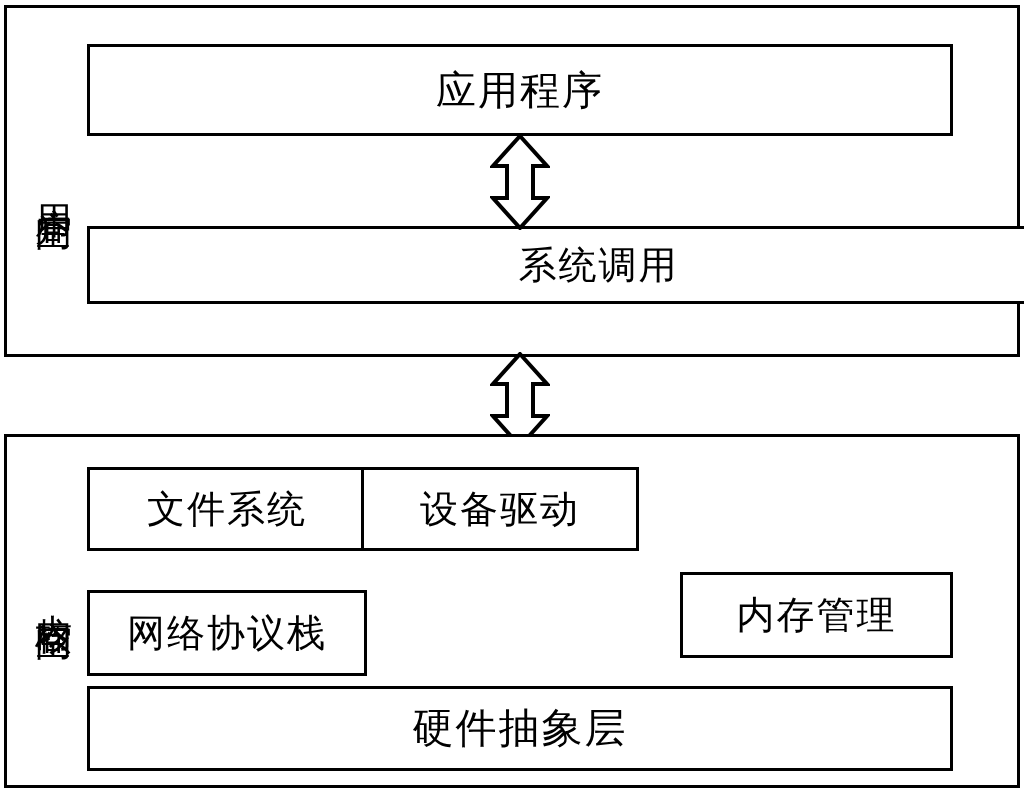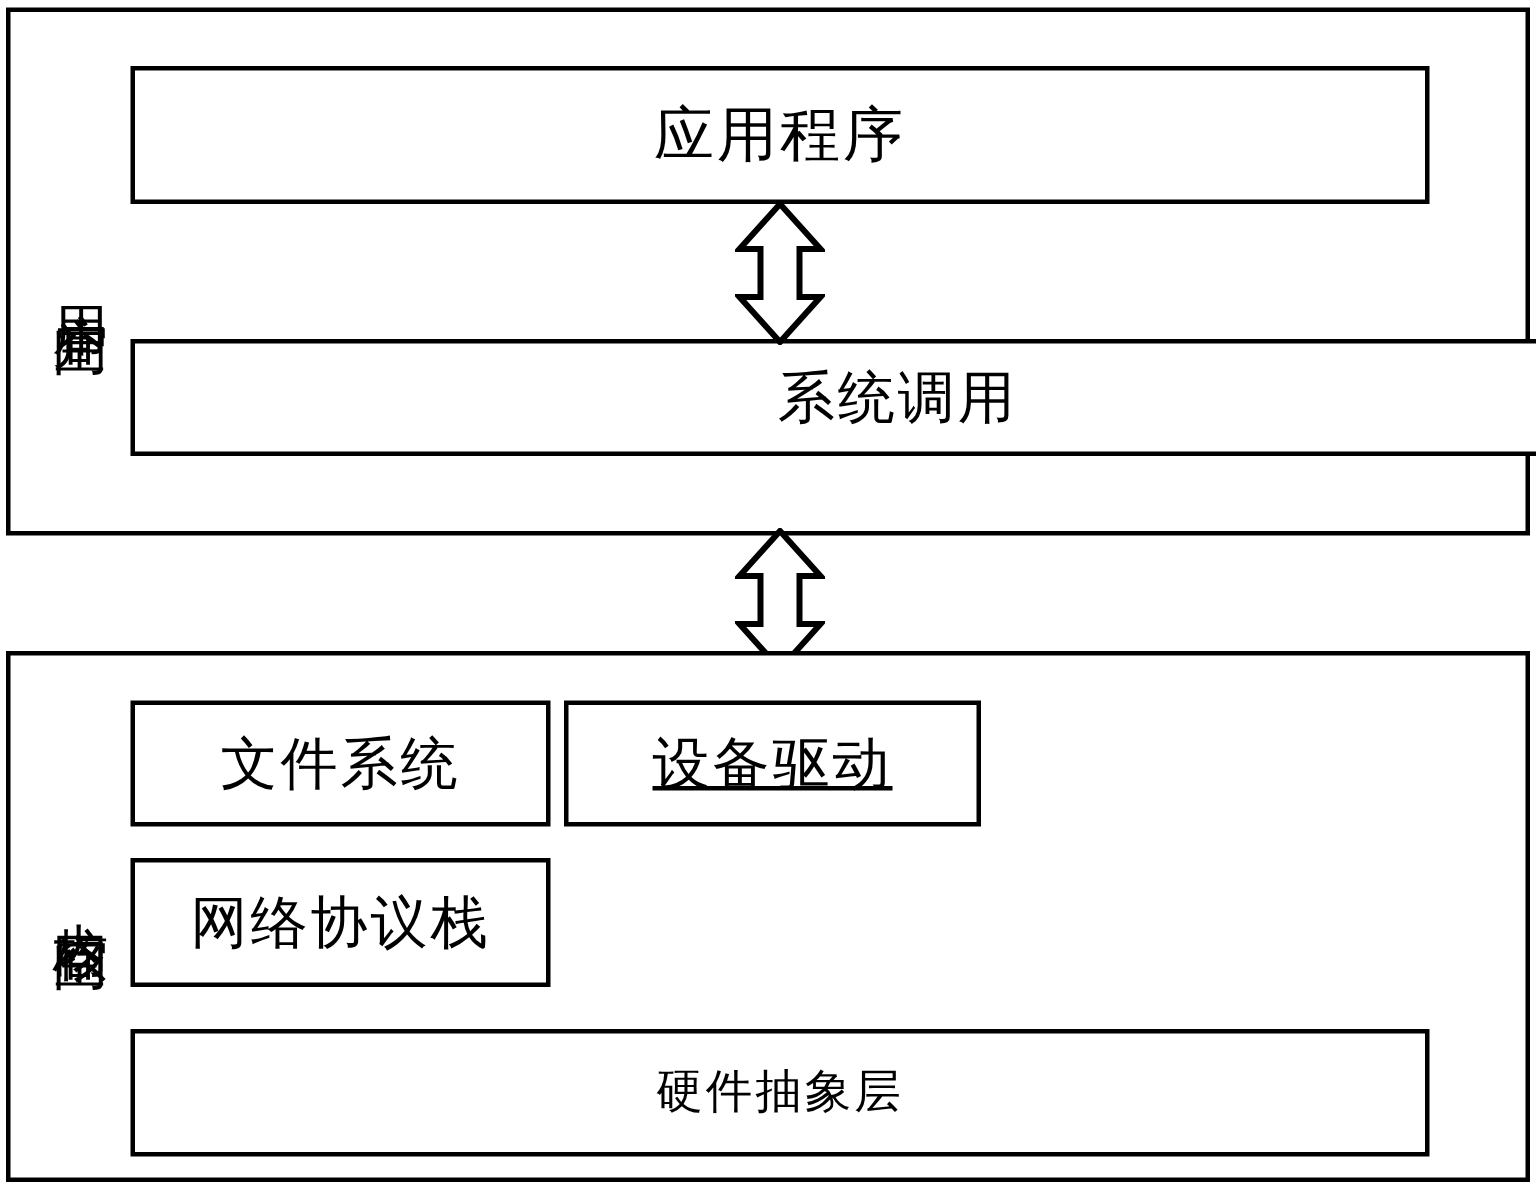--- a/index.html
+++ b/index.html
@@ -102,56 +102,55 @@
   #box-syscall .box-label { font-size: 38px; }
 
   
   #box-filesystem {
     left: 80px;
     top: 30px;
     width: 280px;
     height: 84px;
   }
   #box-device-driver {
-    left: 369px;
+    left: 354px;
     top: 30px;
     width: 278px;
     height: 84px;
-    text-decoration: underline;
   }
   #box-process-sched {
     left: 671px;
     top: 30px;
     width: 275px;
     height: 84px;
   }
   #box-network-stack {
     left: 80px;
-    top: 135px;
+    top: 153px;
     width: 280px;
     height: 86px;
   }
   #box-memory-mgmt {
     left: 673px;
     top: 135px;
     width: 273px;
     height: 86px;
   }
   #box-hal {
     left: 80px;
     top: 249px;
     width: 866px;
     height: 85px;
   }
   #box-filesystem .box-label,
   #box-device-driver .box-label,
   #box-process-sched .box-label,
   #box-network-stack .box-label,
   #box-memory-mgmt .box-label { font-size: 38px; }
-  #box-hal .box-label { font-size: 31px; }
+  #box-hal .box-label { font-size: 41px; }
 
   
   .arrow-double {
     position: absolute;
     width: 60px;
     height: 96px;
   }
   #arrow-app-syscall {
     left: 490px;
     top: 134px;
@@ -203,20 +202,23 @@
 
     <div class="box" id="box-device-driver">
       <span class="box-label">设备驱动</span>
     </div>
 
 
     <div class="box" id="box-network-stack">
       <span class="box-label">网络协议栈</span>
     </div>
 
+    <div class="box" id="box-memory-mgmt">
+      <span class="box-label">内存管理</span>
+    </div>
 
     <div class="box" id="box-hal">
       <span class="box-label">硬件抽象层</span>
     </div>
 
   </div>
 
 </div>
 
 </body></html>

